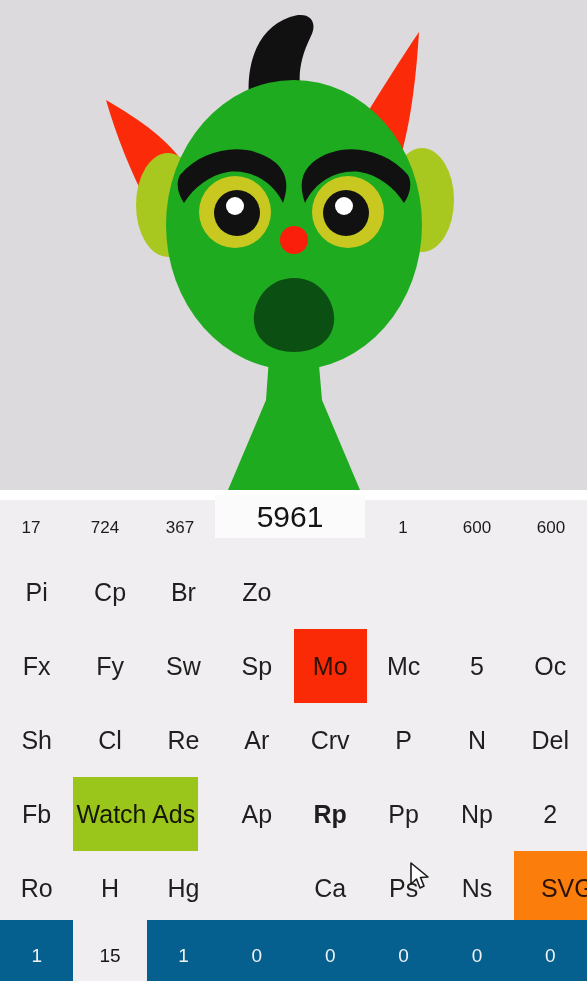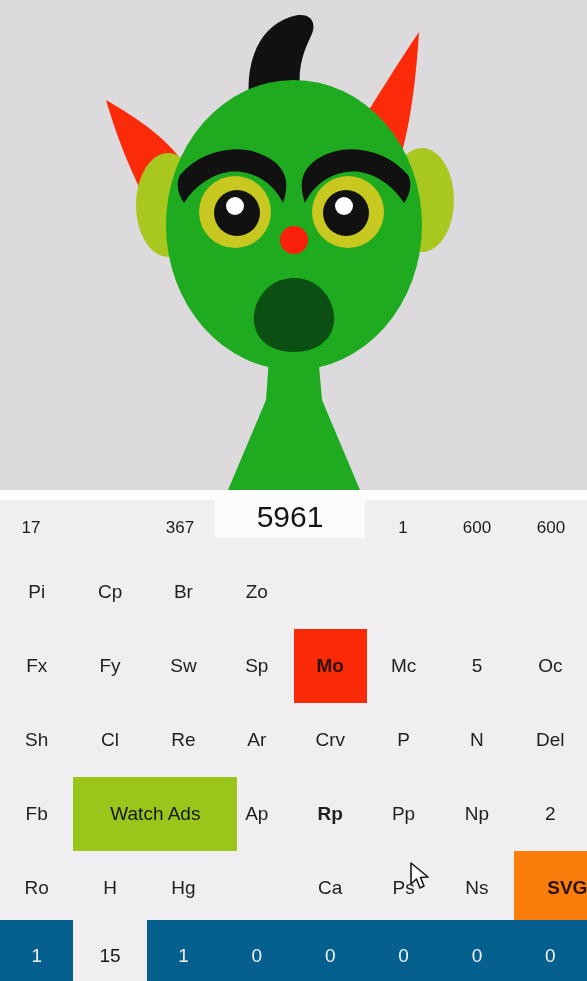--- a/index.html
+++ b/index.html
@@ -70,28 +70,28 @@
   .grid {
     position: absolute;
     left: 0; top: 55px;
     width: 587px; height: 382px;
   }
   .cell {
     position: absolute;
     display: flex;
     align-items: center;
     justify-content: center;
-    font-size: 19px;
+    font-size: 25px;
     color: #1f1f1f;
     box-sizing: border-box;
   }
   .cell.hl-red { background: #fa2a06; }
   .cell.hl-green { background: #9ac61c; }
   .cell.hl-orange { background: #fb7d0b; padding-left: 34px; }
-  .cell.hl-red span, .cell.hl-orange span { color: #2b1208; font-weight: bold; }
+  .cell.hl-red span, .cell.hl-orange span { color: #2b1208; }
   .cell.hl-green span { color: #161608; }
 
   .bottom-row {
     position: absolute;
     left: 0; top: 910px;
     width: 587px; height: 71px;
   }
   .bcell {
     position: absolute;
     top: 0; height: 71px;
@@ -149,20 +149,21 @@
       <circle cx="294" cy="240" r="14" fill="#fa1f0a"></circle>
 
       <path d="M294 278 C322 278 336 304 334 322 C332 341 316 352 294 352 C272 352 256 341 254 322 C252 304 266 278 294 278 Z" fill="#0c4f12"></path>
     </svg>
   </div>
 
   <div class="panel">
 
     <div class="score-row">
         <div class="score-cell" style="left: -5px; width: 72px;">17</div>
+        <div class="score-cell" style="left: 69px; width: 72px;">724</div>
         <div class="score-cell" style="left: 144px; width: 72px;">367</div>
         <div class="score-cell" style="left: 367px; width: 72px;">1</div>
         <div class="score-cell" style="left: 441px; width: 72px;">600</div>
         <div class="score-cell" style="left: 515px; width: 72px;">600</div>
       </div>
 
     <div class="grid">
         <div class="cell" style="left: 0px; width: 73.375px; top: 0px; height: 74px;">
           <span>Pi</span>
         </div>
@@ -231,21 +232,21 @@
         </div>
         <div class="cell" style="left: 440.25px; width: 73.375px; top: 148px; height: 74px;">
           <span>N</span>
         </div>
         <div class="cell" style="left: 513.625px; width: 73.375px; top: 148px; height: 74px;">
           <span>Del</span>
         </div>
         <div class="cell" style="left: 0px; width: 73.375px; top: 222px; height: 74px;">
           <span>Fb</span>
         </div>
-        <div class="cell hl-green" style="left: 73.375px; width: 164px; top: 222px; height: 74px;">
+        <div class="cell hl-green" style="left: 73.375px; width: 125px; top: 222px; height: 74px;">
           <span>Watch Ads</span>
         </div>
         <div class="cell" style="left: 220.125px; width: 73.375px; top: 222px; height: 74px;">
           <span>Ap</span>
         </div>
         <div class="cell" style="left: 293.5px; width: 73.375px; top: 222px; height: 74px; font-weight: bold;">
           <span>Rp</span>
         </div>
         <div class="cell" style="left: 366.875px; width: 73.375px; top: 222px; height: 74px;">
           <span>Pp</span>

